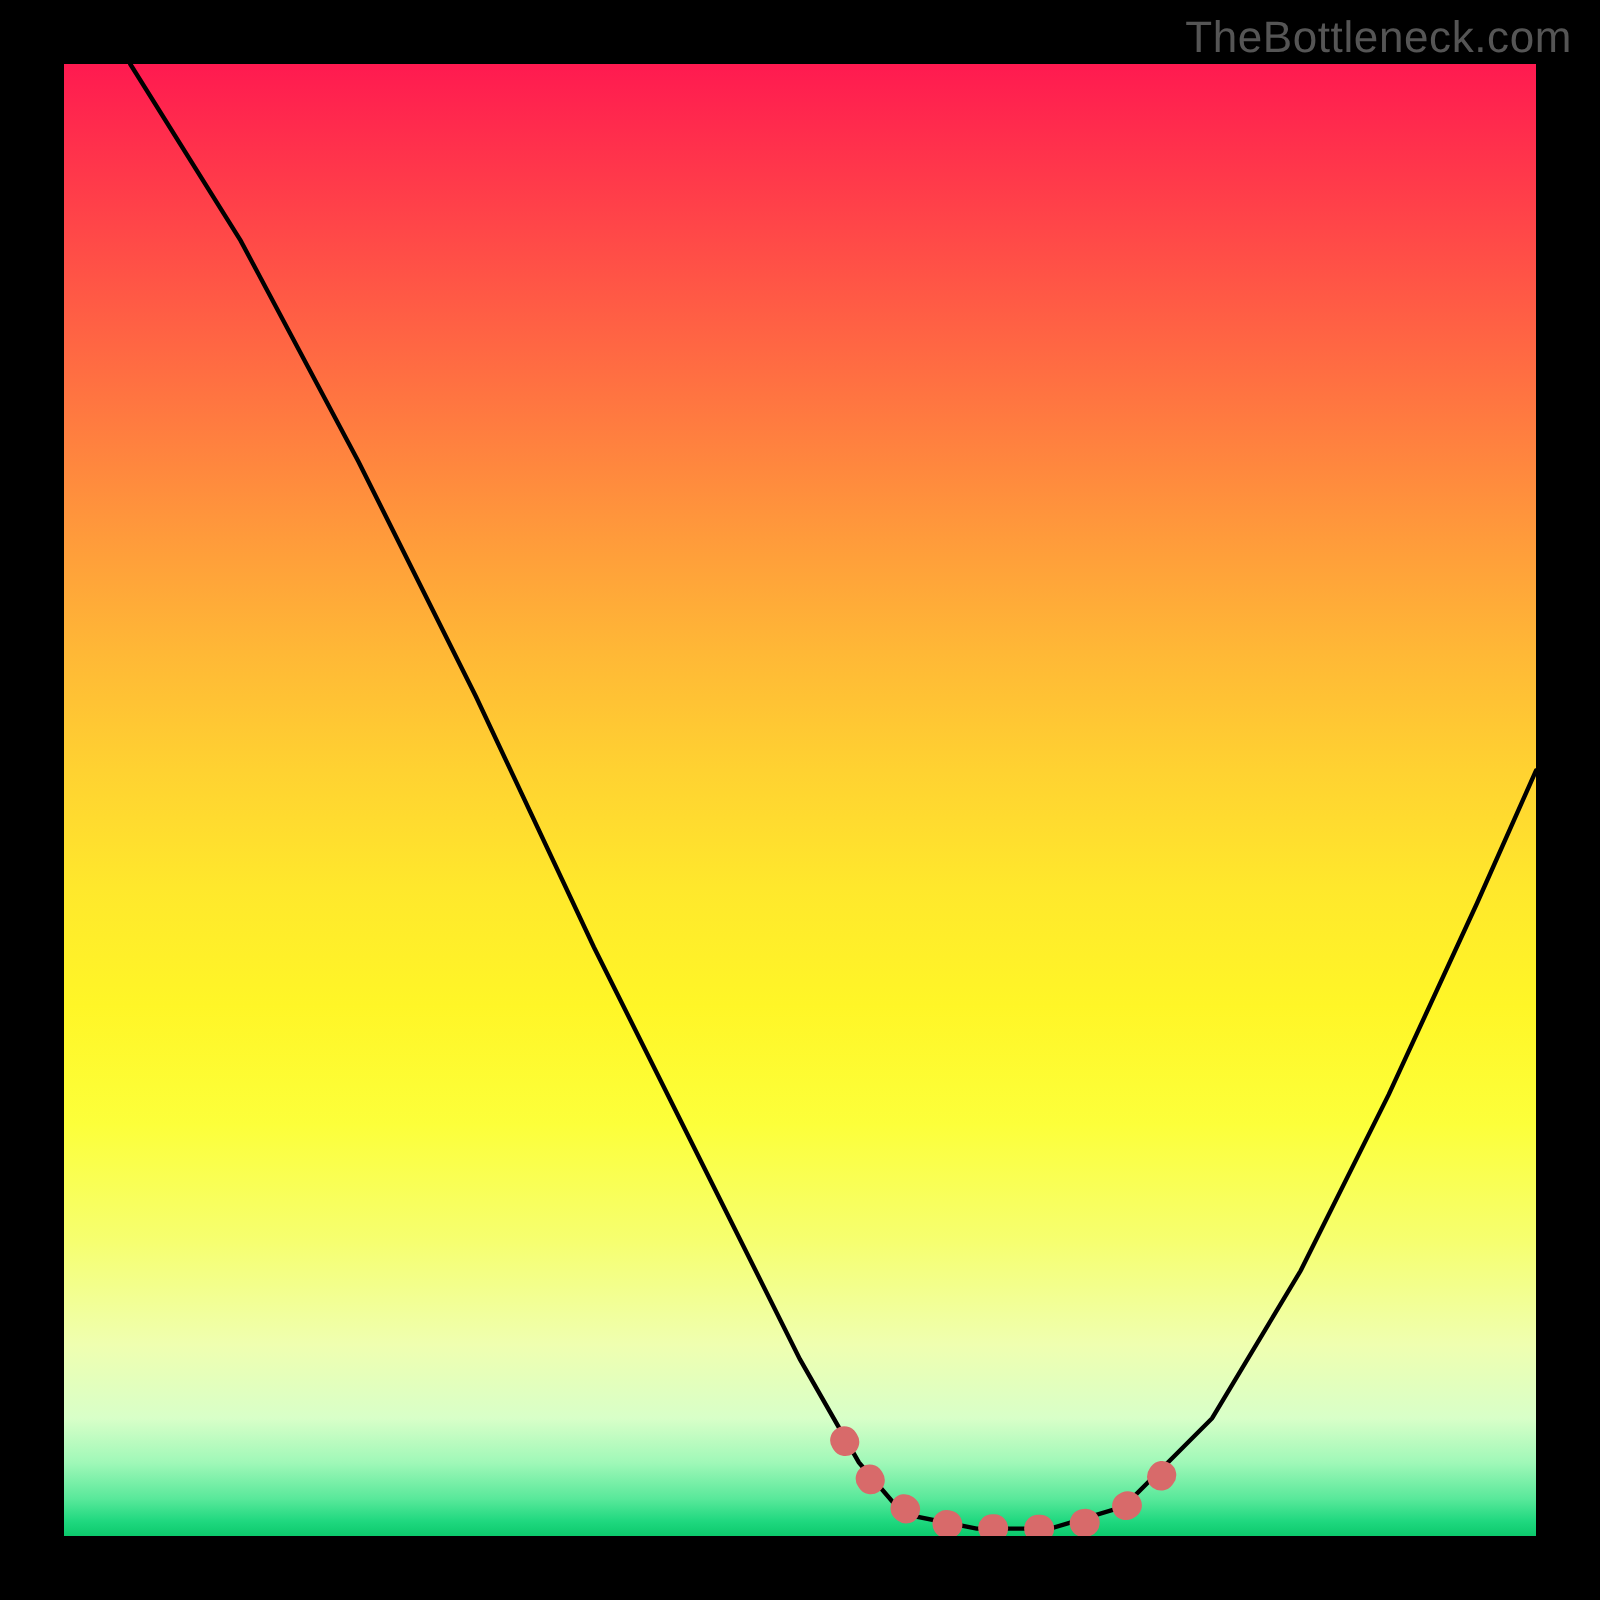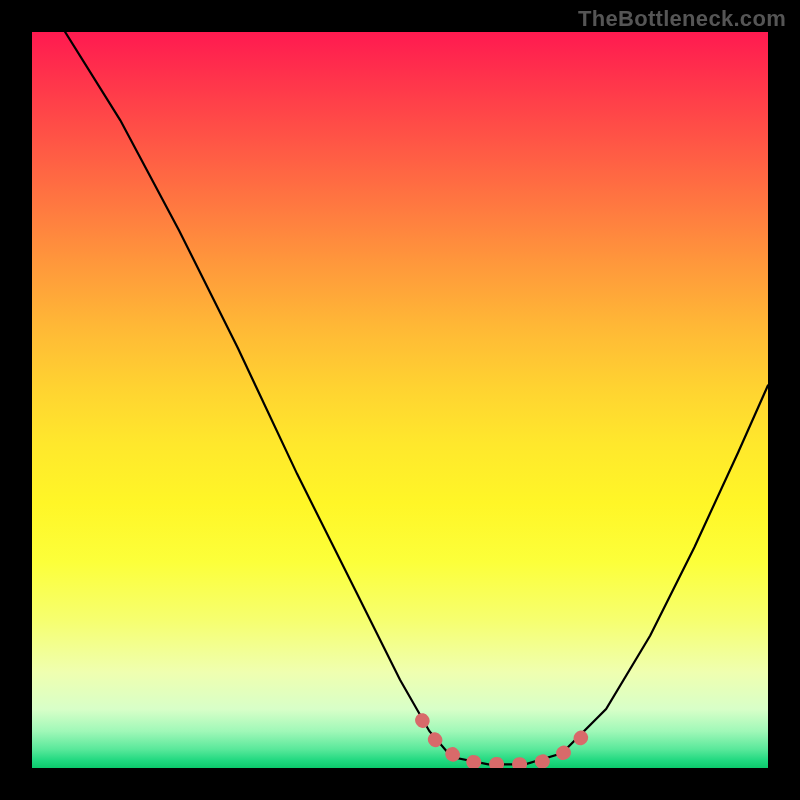--- a/index.html
+++ b/index.html
@@ -10,21 +10,21 @@
     position: relative;
     overflow: hidden;
     font-family: Arial, Helvetica, sans-serif;
   }
   .watermark {
     position: absolute;
     top: 6px;
     right: 14px;
     color: #555;
     font-size: 22px;
-    font-weight: 700;
+    font-weight: 400;
     letter-spacing: 0.3px;
     z-index: 10;
   }
   .plot-area {
     position: absolute;
     left: 32px;
     top: 32px;
     width: 736px;
     height: 736px;
     background: linear-gradient(to bottom,

